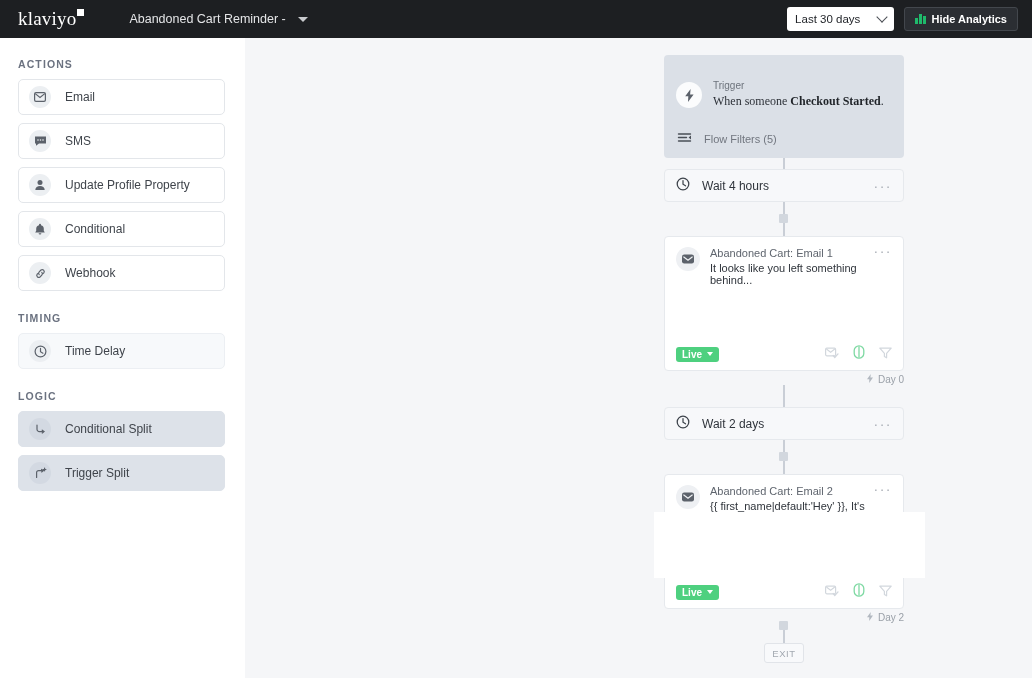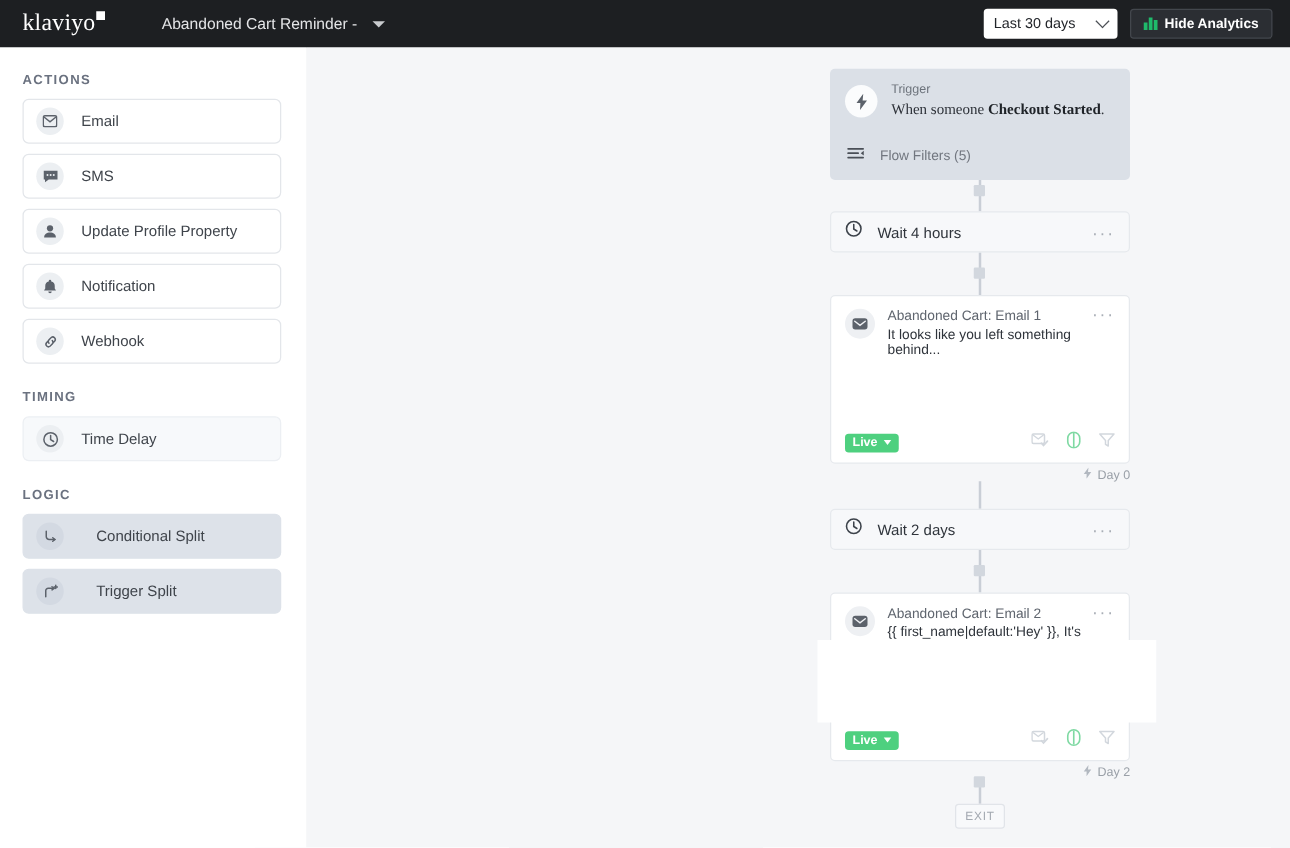--- a/index.html
+++ b/index.html
@@ -71,21 +71,21 @@
     font-size: 10.5px; letter-spacing: 1.1px; color: #6b7280;
     font-weight: bold; margin-bottom: 9px;
   }
   .section-label.gap { margin-top: 21px; }
   .palette-item {
     height: 36px; border: 1px solid #e3e6ea; border-radius: 5px;
     background: #ffffff; display: flex; align-items: center;
     margin-bottom: 8px; padding-left: 10px; cursor: grab;
   }
   .palette-item.soft { background: #f7f9fb; border-color: #eceff3; }
-  .palette-item.logic { background: #dde2e9; border-color: #dde2e9; gap: 12px; }
+  .palette-item.logic { background: #dde2e9; border-color: #dde2e9; }
   .pi-icon {
     width: 22px; height: 22px; border-radius: 50%; background: #eceff2;
     display: flex; align-items: center; justify-content: center;
     margin-right: 14px; flex: none;
   }
   .palette-item.logic .pi-icon { background: #d3d9e2; }
   .pi-icon svg { display: block; }
   .pi-label { font-size: 12px; color: #3f444b; }
 
   
@@ -100,21 +100,21 @@
     position: absolute; width: 1.5px; background: #c9ced6; left: 538px;
   }
   .conn-dot {
     position: absolute; left: 534px; width: 9px; height: 9px;
     background: #d2d7de; border-radius: 1px;
   }
 
   
   .trigger-card {
     left: 419px; top: 17px; width: 240px;
-    background: #dbe0e7; border-radius: 4px; padding: 11px 12px 0 12px;
+    background: #dbe0e7; border-radius: 4px; padding: 25px 12px 0 12px;
   }
   .trig-row { display: flex; align-items: flex-start; }
   .trig-circle {
     width: 26px; height: 26px; border-radius: 50%; background: #fbfcfd;
     display: flex; align-items: center; justify-content: center;
     margin-right: 11px; flex: none; margin-top: 2px;
   }
   .trig-kicker { font-size: 10px; color: #6d737c; margin-bottom: 3px; }
   .trig-text { font-size: 12px; color: #2d3138; font-family: Liberation Serif, serif; }
   .trig-text b { font-weight: bold; color: #1f2328; }
@@ -260,21 +260,21 @@
       <span class="pi-label">Update Profile Property</span>
     </div>
 
     <div class="palette-item">
       <span class="pi-icon">
         <svg width="12" height="13" viewBox="0 0 12 13">
             <path d="M6 0.8a1 1 0 0 1 1 1v.4a3.6 3.6 0 0 1 2.8 3.5v2.1l1 1.6H1.2l1-1.6V5.7A3.6 3.6 0 0 1 5 2.2v-.4a1 1 0 0 1 1-1z" fill="#5c626b"></path>
             <path d="M4.6 10.2h2.8a1.4 1.4 0 0 1-2.8 0z" fill="#5c626b"></path>
           </svg>
       </span>
-      <span class="pi-label">Notification</span>
+      <span class="pi-label">Conditional</span>
     </div>
 
     <div class="palette-item">
       <span class="pi-icon">
         <svg width="13" height="13" viewBox="0 0 13 13">
             <g fill="none" stroke="#5c626b" stroke-width="1.2" stroke-linecap="round">
               <path d="M5.2 7.6 A2 2 0 0 1 5.2 4.8 L7 3 A2 2 0 0 1 9.8 5.8 L8.9 6.7"></path>
               <path d="M7.8 5.4 A2 2 0 0 1 7.8 8.2 L6 10 A2 2 0 0 1 3.2 7.2 L4.1 6.3"></path>
             </g>
           </svg>

